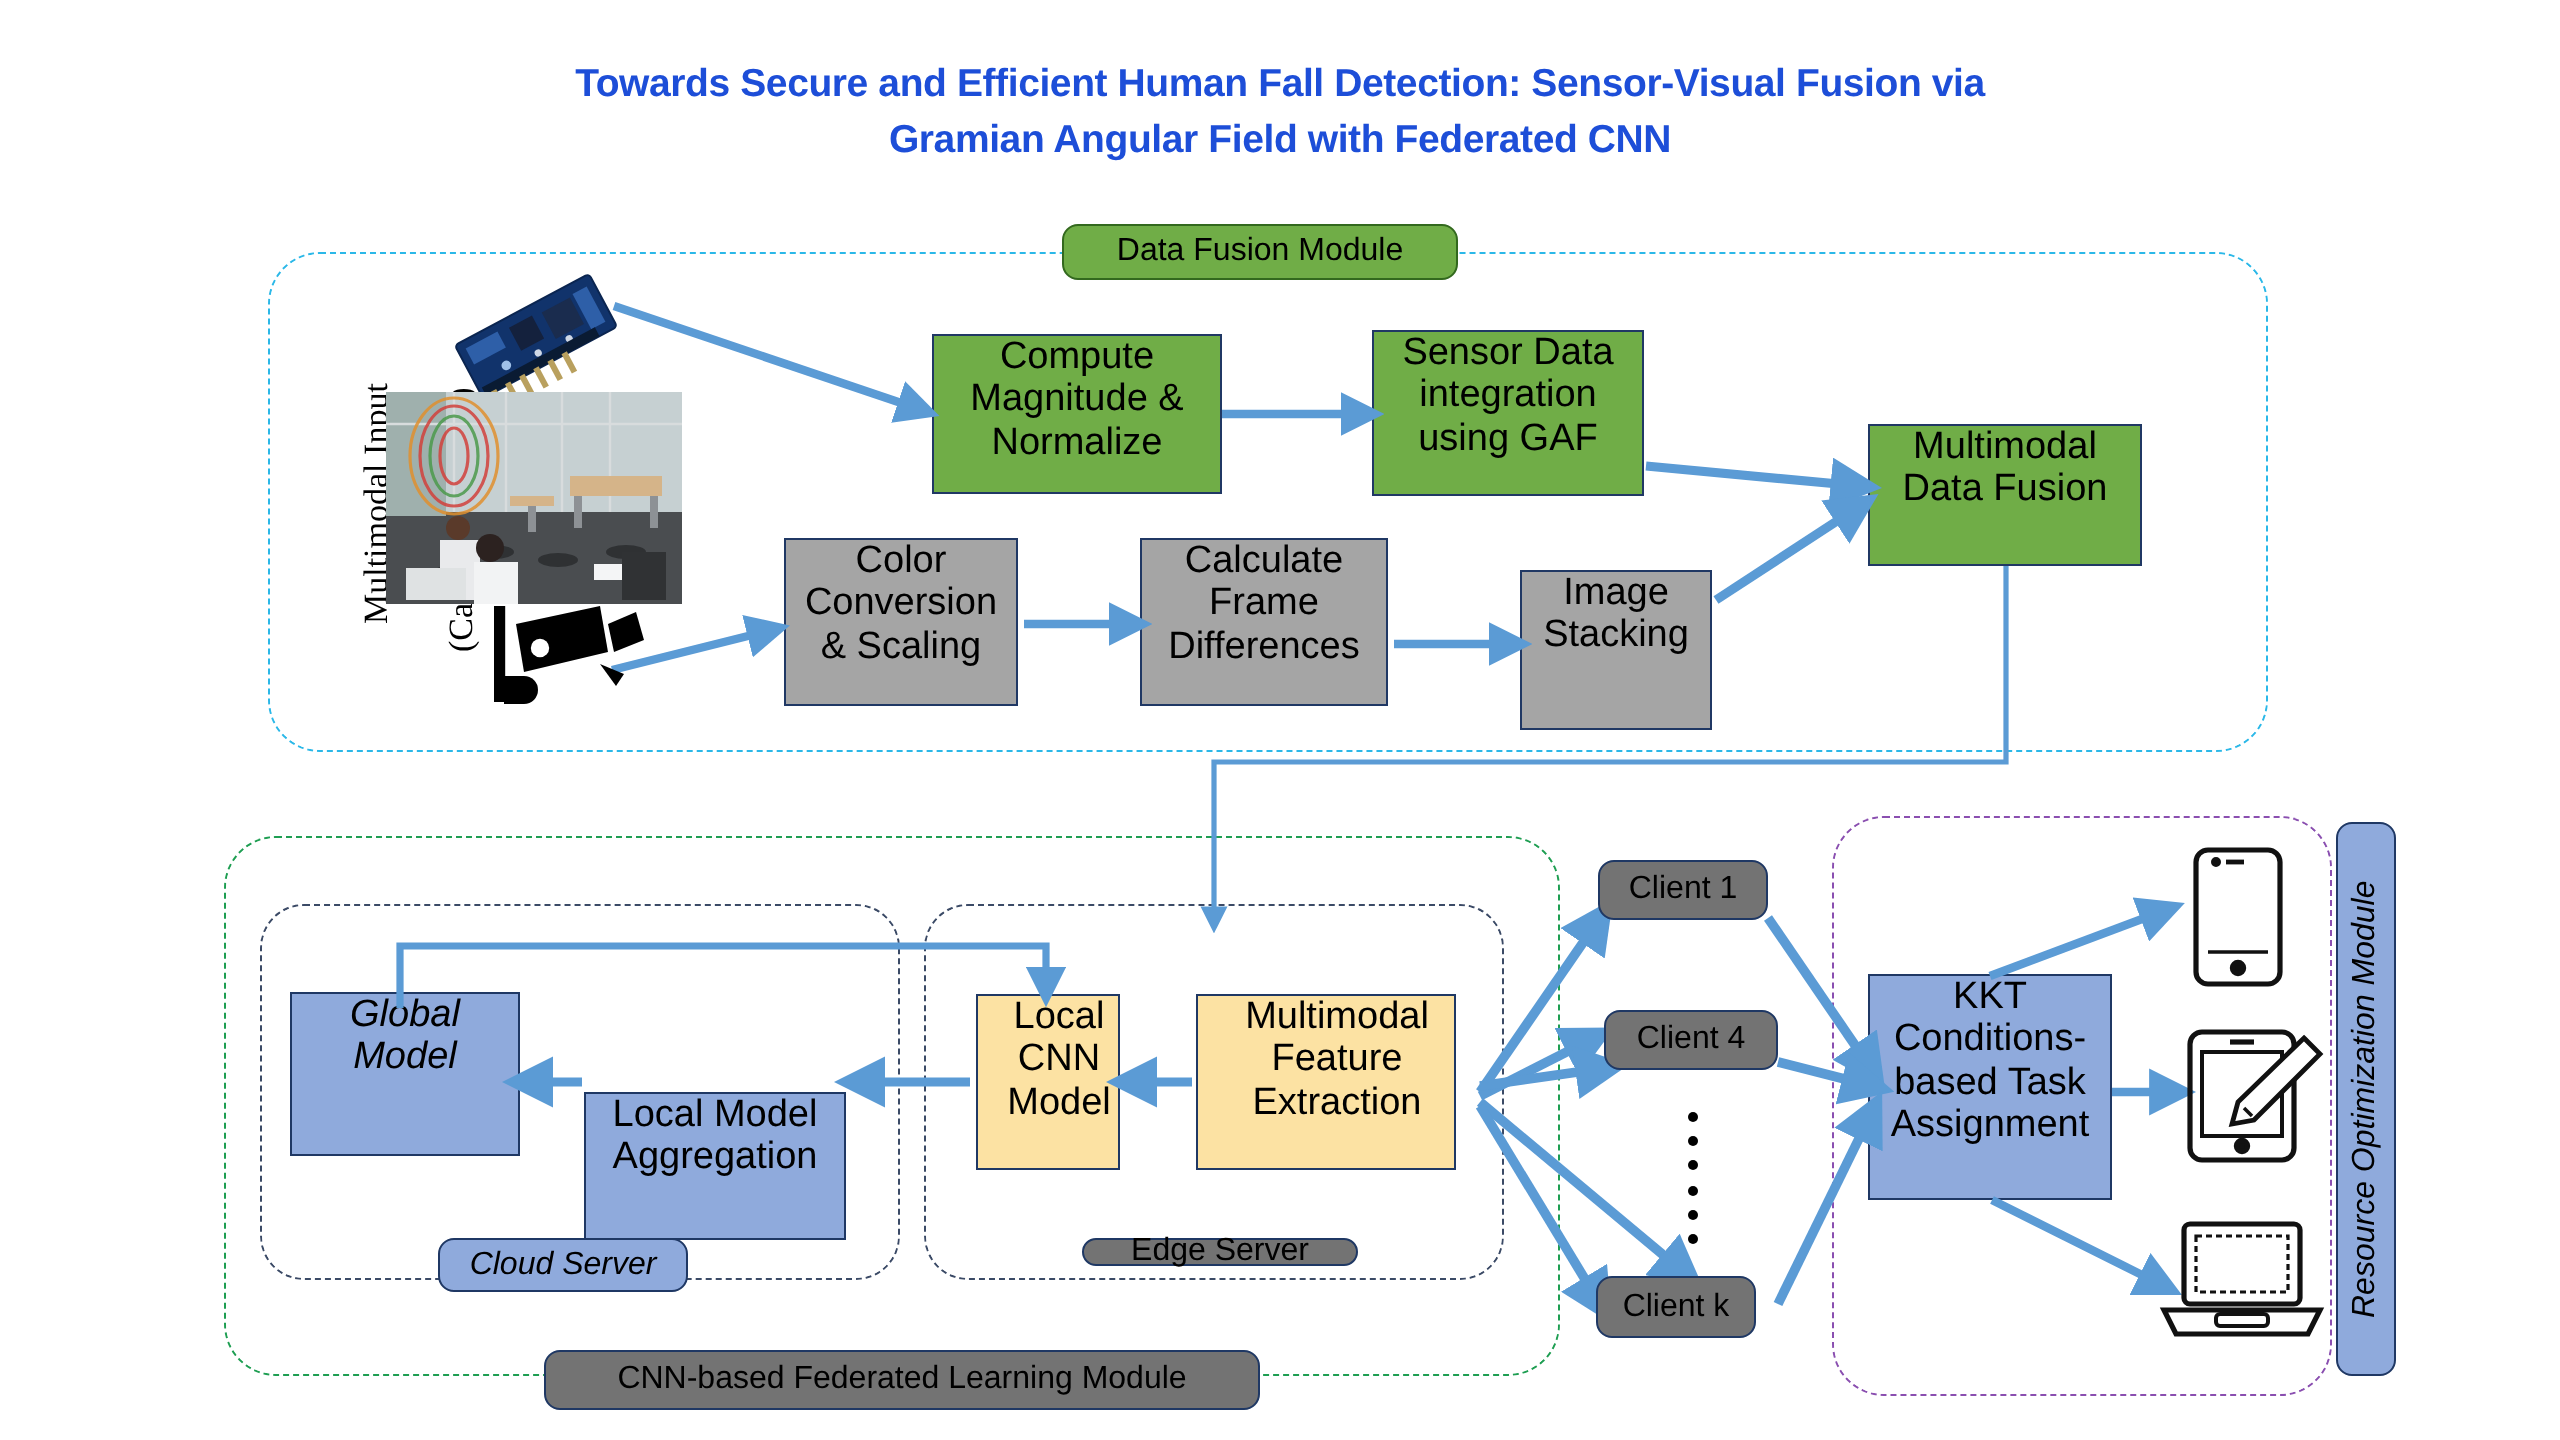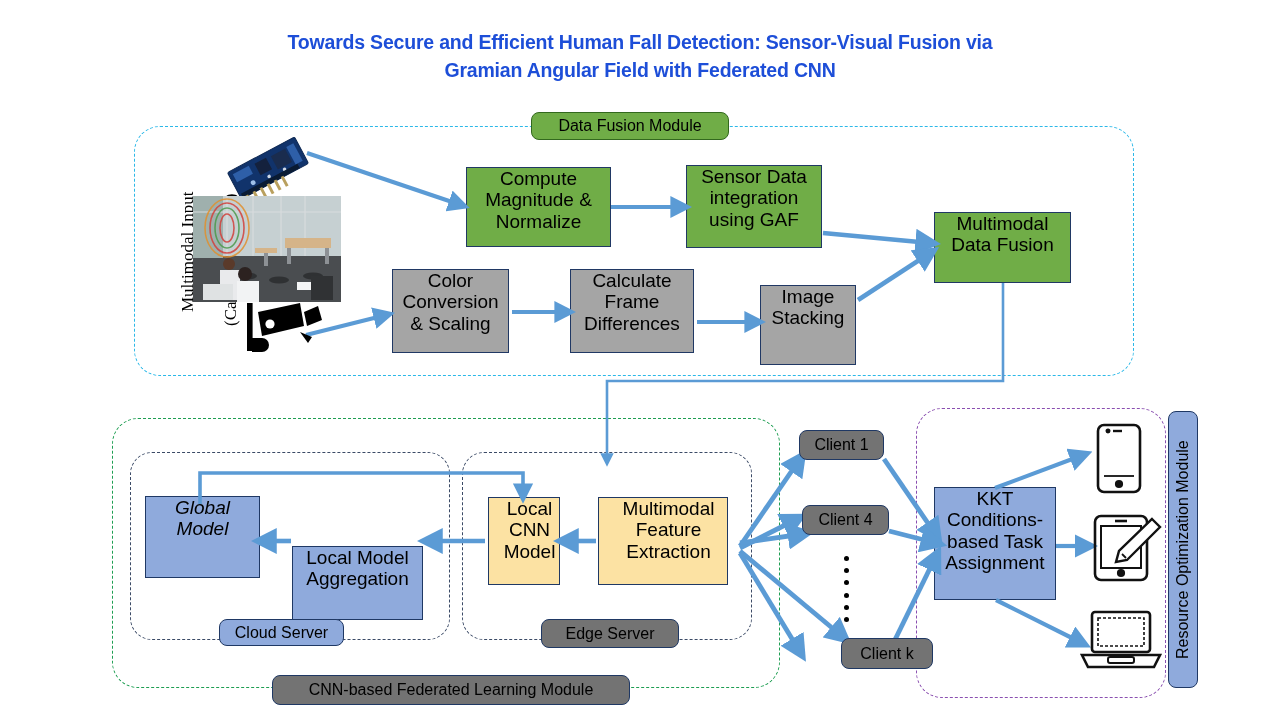--- a/index.html
+++ b/index.html
@@ -31,21 +31,21 @@
 
   
   .pill{
     position:absolute;box-sizing:border-box;border-radius:8px;
     display:flex;align-items:center;justify-content:center;
     text-align:center;color:#000;font-size:16px;line-height:1.1;
     z-index:30;
   }
   .pill.green{background:#70AD47;border:1.2px solid #33691E;}
   .pill.yellow{background:#737373;border:1.2px solid #1F3864;}
-  .pill.blue{background:#8FAADC;border:1.2px solid #1F3864;}
+  .pill.blue{background:#8FAADC;border:1.2px solid #1F3864;font-style:italic;}
 
   
   .module{
     position:absolute;box-sizing:border-box;border-radius:26px;
     background:transparent;z-index:1;
   }
   .module.cyan{border:1.4px dashed #2BB8E8;}
   .module.green{border:1.4px dashed #1E9E52;}
   .module.purple{border:1.4px dashed #8A4FB0;}
   .module.navy{border:1.3px dashed #3B4A66;border-radius:22px;}
@@ -307,37 +307,37 @@
   <div class="node yellow" style="left:598px;top:497px;width:130px;height:88px;white-space:pre-line;">
     <span>Multimodal
 Feature
 Extraction</span>
   </div>
 
   <div class="pill blue" style="left:219px;top:619px;width:125px;height:27px;">
     <span>Cloud Server</span>
   </div>
 
-  <div class="pill yellow" style="left:541px;top:619px;width:138px;height:29px;">
+  <div class="pill yellow" style="left:541px;top:619px;width:138px;height:14px;">
     <span>Edge Server</span>
   </div>
 
   <div class="pill yellow" style="left:272px;top:675px;width:358px;height:30px;">
     <span>CNN-based Federated Learning Module</span>
   </div>
 
   <div class="pill yellow" style="left:799px;top:430px;width:85px;height:30px;">
     <span>Client 1</span>
   </div>
 
   <div class="pill yellow" style="left:802px;top:505px;width:87px;height:30px;">
     <span>Client 4</span>
   </div>
 
-  <div class="pill yellow" style="left:841px;top:638px;width:92px;height:31px;">
+  <div class="pill yellow" style="left:798px;top:638px;width:80px;height:31px;">
     <span>Client k</span>
   </div>
 
   <div class="dots" style="left:843px;top:556px;width:6px;height:66px;">
       <i></i>
       <i></i>
       <i></i>
       <i></i>
       <i></i>
       <i></i>

